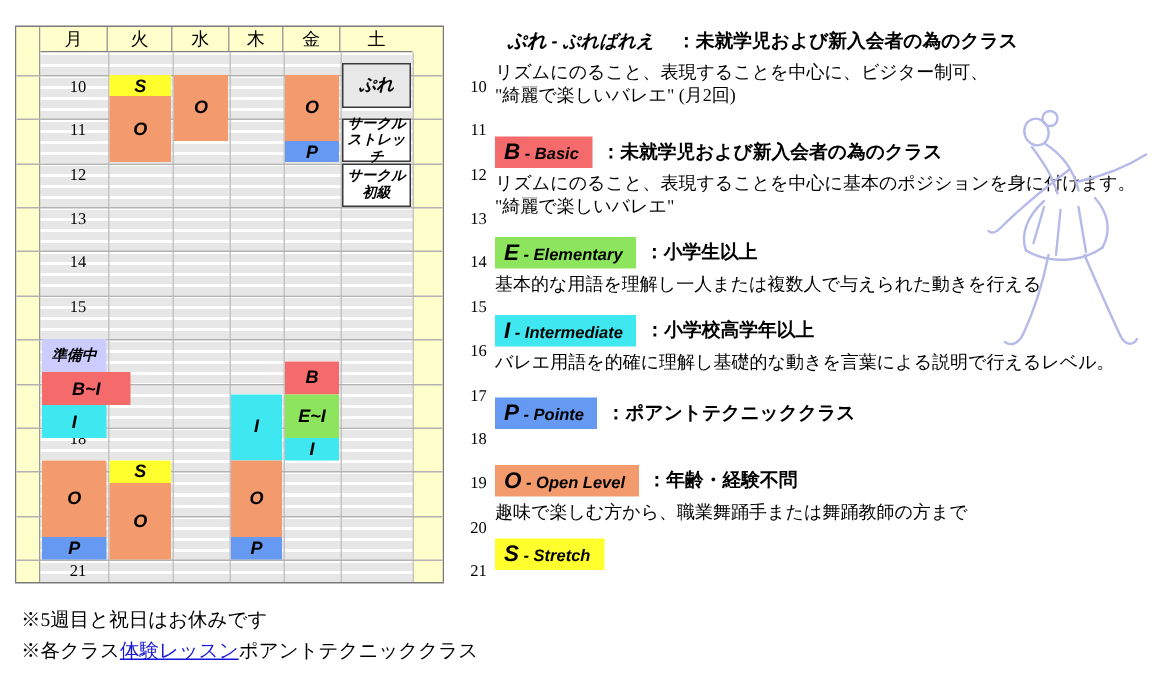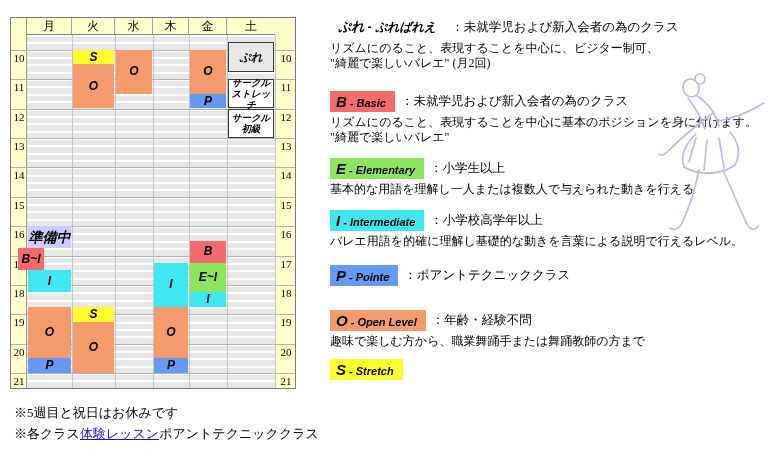--- a/index.html
+++ b/index.html
@@ -14,44 +14,44 @@
   #timecol-right{right:0;width:22px;border-left:1px solid #999;}
   #day-header{position:absolute;left:16px;top:0;width:248px;height:17px;background:#ffffcc;
               border-bottom:1px solid #808080;box-sizing:border-box;display:flex;}
   .day-cell{display:flex;align-items:center;justify-content:center;font-size:12px;
             border-right:1px solid #a0a0a0;box-sizing:border-box;height:100%;}
   .day-cell:last-child{border-right:none;}
   #body-stripes{position:absolute;left:16px;top:17px;width:248px;height:353px;
     background:repeating-linear-gradient(to bottom,#ffffff 0px,#ffffff 2px,#e7e7e7 2px,#e7e7e7 7.35px);}
   .col-sep{position:absolute;top:17px;height:353px;width:1px;background:#c4c4c4;}
   .hour-line{position:absolute;left:0;width:100%;height:1px;background:#b2b2b2;}
-  .hour-label{position:absolute;font-size:11px;line-height:13px;text-align:center;}
+  .hour-label{position:absolute;font-size:11px;line-height:13px;text-align:center;padding-left:33px;}
   .block{position:absolute;display:flex;align-items:center;justify-content:center;
          font-family:"Liberation Sans","DejaVu Sans",sans-serif;font-weight:bold;font-style:italic;
          font-size:12px;box-sizing:border-box;text-align:center;white-space:pre-line;line-height:11px;}
-  .block.small{font-size:14px;}
+  .block.small{font-size:10px;}
   .block.boxed{border:1px solid #3a3a3a;font-size:9.5px;}
   .block.boxed.big{font-size:11.5px;}
 
   
   #notes{position:absolute;left:14px;top:402px;font-size:13px;line-height:21px;}
   #trial-link{color:#1414d8;text-decoration:underline;cursor:pointer;}
 
   
   #legend{position:absolute;left:330px;top:16px;width:436px;}
   .entry{margin-bottom:13px;}
   .entry-head{display:flex;align-items:center;margin-bottom:3px;}
   .badge{display:inline-flex;align-items:baseline;padding:2px 9px 2px 6px;
          font-family:"Liberation Sans","DejaVu Sans",sans-serif;font-weight:bold;font-style:italic;}
   .badge .ltr{font-size:15px;}
   .badge .nm{font-size:11px;padding-left:3px;}
   .badge.plain{padding-left:8px;}
   .badge.plain .ltr{font-size:13px;}
   .badge.plain .nm{font-size:12px;}
-  .entry-title{font-weight:normal;font-size:12.5px;padding-left:6px;}
+  .entry-title{font-weight:bold;font-size:12.5px;padding-left:6px;}
   .entry-line{font-size:12px;line-height:15px;}
   .e1{margin-bottom:20px;} .e2{margin-bottom:13px;} .e3{margin-bottom:13px;}
   .e4{margin-bottom:16px;} .e5{margin-bottom:24px;} .e6{margin-bottom:10px;}
 
   
   #dancer{position:absolute;left:636px;top:72px;width:132px;height:168px;pointer-events:none;}
   #dancer path,#dancer circle,#dancer ellipse{stroke:#b6bae8;fill:none;stroke-width:1.6;
          stroke-linecap:round;}
 </style>
 </head>
@@ -110,21 +110,21 @@
         <div class="hour-label" style="left: 264px; width: 22px; top: 298.3px;">19</div>
         <div class="hour-line" style="top: 325.7px;"></div>
         <div class="hour-label" style="left: 0px; width: 16px; top: 327.7px;">20</div>
         <div class="hour-label" style="left: 264px; width: 22px; top: 327.7px;">20</div>
         <div class="hour-line" style="top: 355.1px;"></div>
         <div class="hour-label" style="left: 0px; width: 16px; top: 357.1px;">21</div>
         <div class="hour-label" style="left: 264px; width: 22px; top: 357.1px;">21</div>
       </div>
     <div id="blocks">
         <div class="block flat small" style="left: 17px; width: 43px; top: 208.1px; height: 22.05px; background: rgb(204, 204, 255);">準備中</div>
-        <div class="block flat" style="left: 7px; width: 26px; top: 230.15px; height: 22.05px; background: rgb(245, 107, 107);">B~I</div>
+        <div class="block flat" style="left: 17px; width: 59px; top: 230.15px; height: 22.05px; background: rgb(245, 107, 107);">B~I</div>
         <div class="block flat" style="left: 17px; width: 43px; top: 252.2px; height: 22.05px; background: rgb(63, 232, 240);">I</div>
         <div class="block flat" style="left: 17px; width: 43px; top: 288.95px; height: 51.45px; background: rgb(244, 155, 110);">O</div>
         <div class="block flat" style="left: 17px; width: 43px; top: 340.4px; height: 14.7px; background: rgb(102, 153, 242);">P</div>
         <div class="block flat" style="left: 62px; width: 41px; top: 31.7px; height: 14.7px; background: rgb(255, 255, 46);">S</div>
         <div class="block flat" style="left: 62px; width: 41px; top: 46.4px; height: 44.1px; background: rgb(244, 155, 110);">O</div>
         <div class="block flat" style="left: 62px; width: 41px; top: 288.95px; height: 14.7px; background: rgb(255, 255, 46);">S</div>
         <div class="block flat" style="left: 62px; width: 41px; top: 303.65px; height: 51.45px; background: rgb(244, 155, 110);">O</div>
         <div class="block flat" style="left: 105px; width: 36px; top: 31.7px; height: 44.1px; background: rgb(244, 155, 110);">O</div>
         <div class="block flat" style="left: 143px; width: 34px; top: 244.85px; height: 44.1px; background: rgb(63, 232, 240);">I</div>
         <div class="block flat" style="left: 143px; width: 34px; top: 288.95px; height: 51.45px; background: rgb(244, 155, 110);">O</div>

